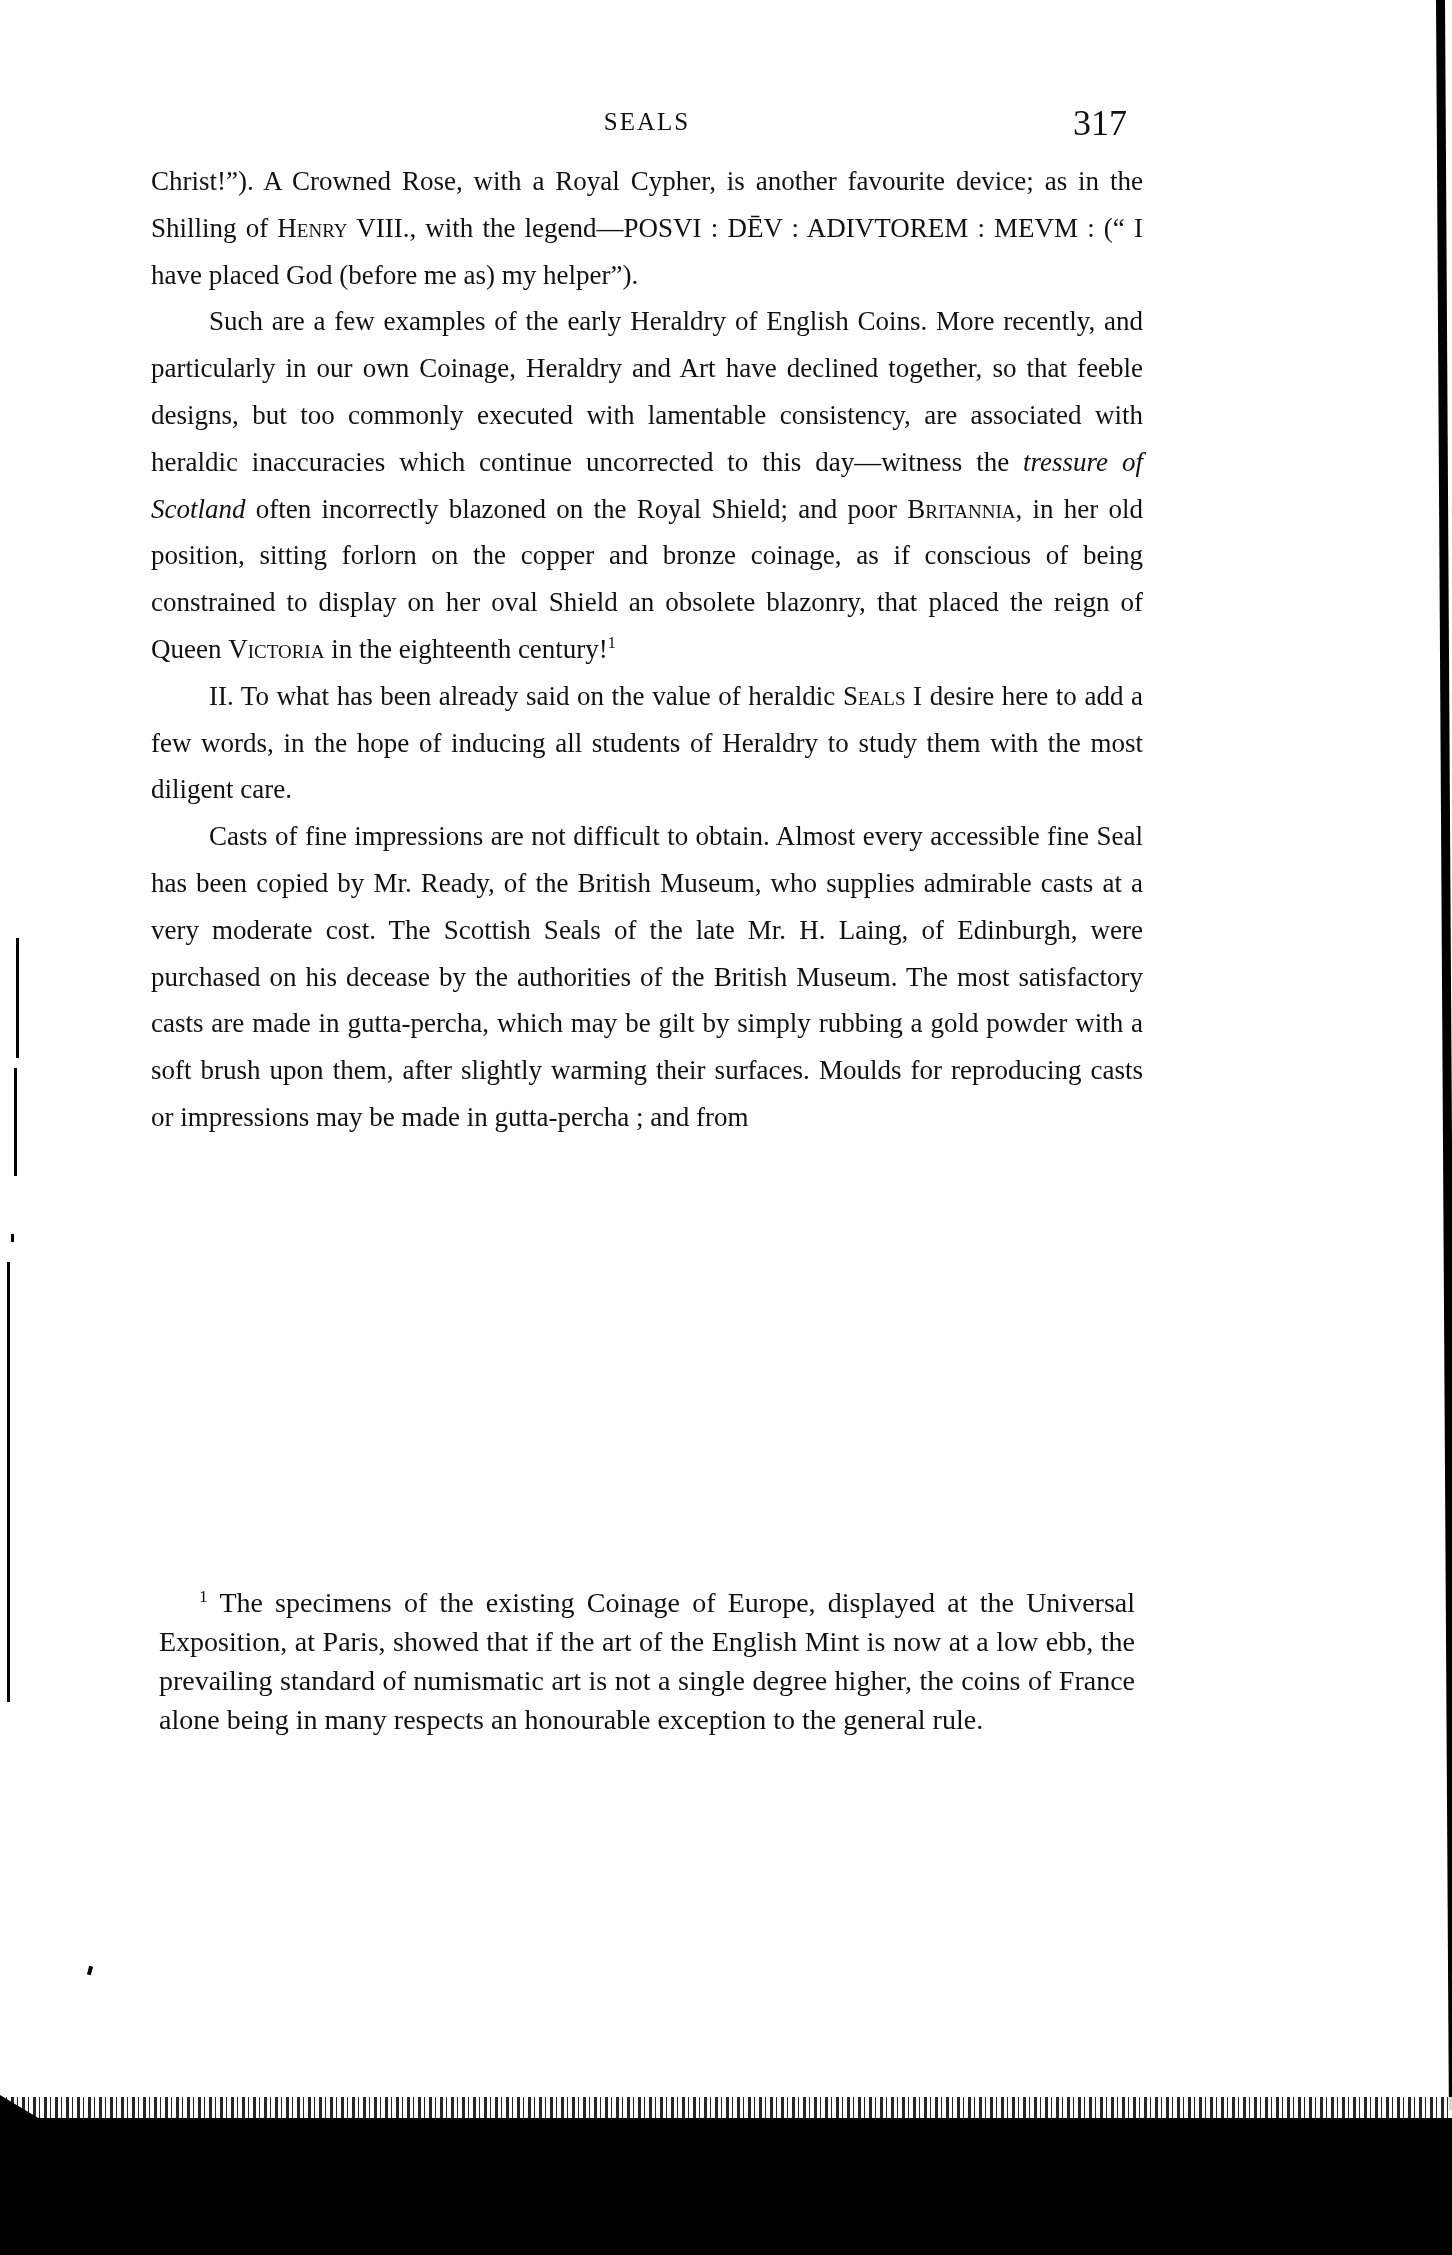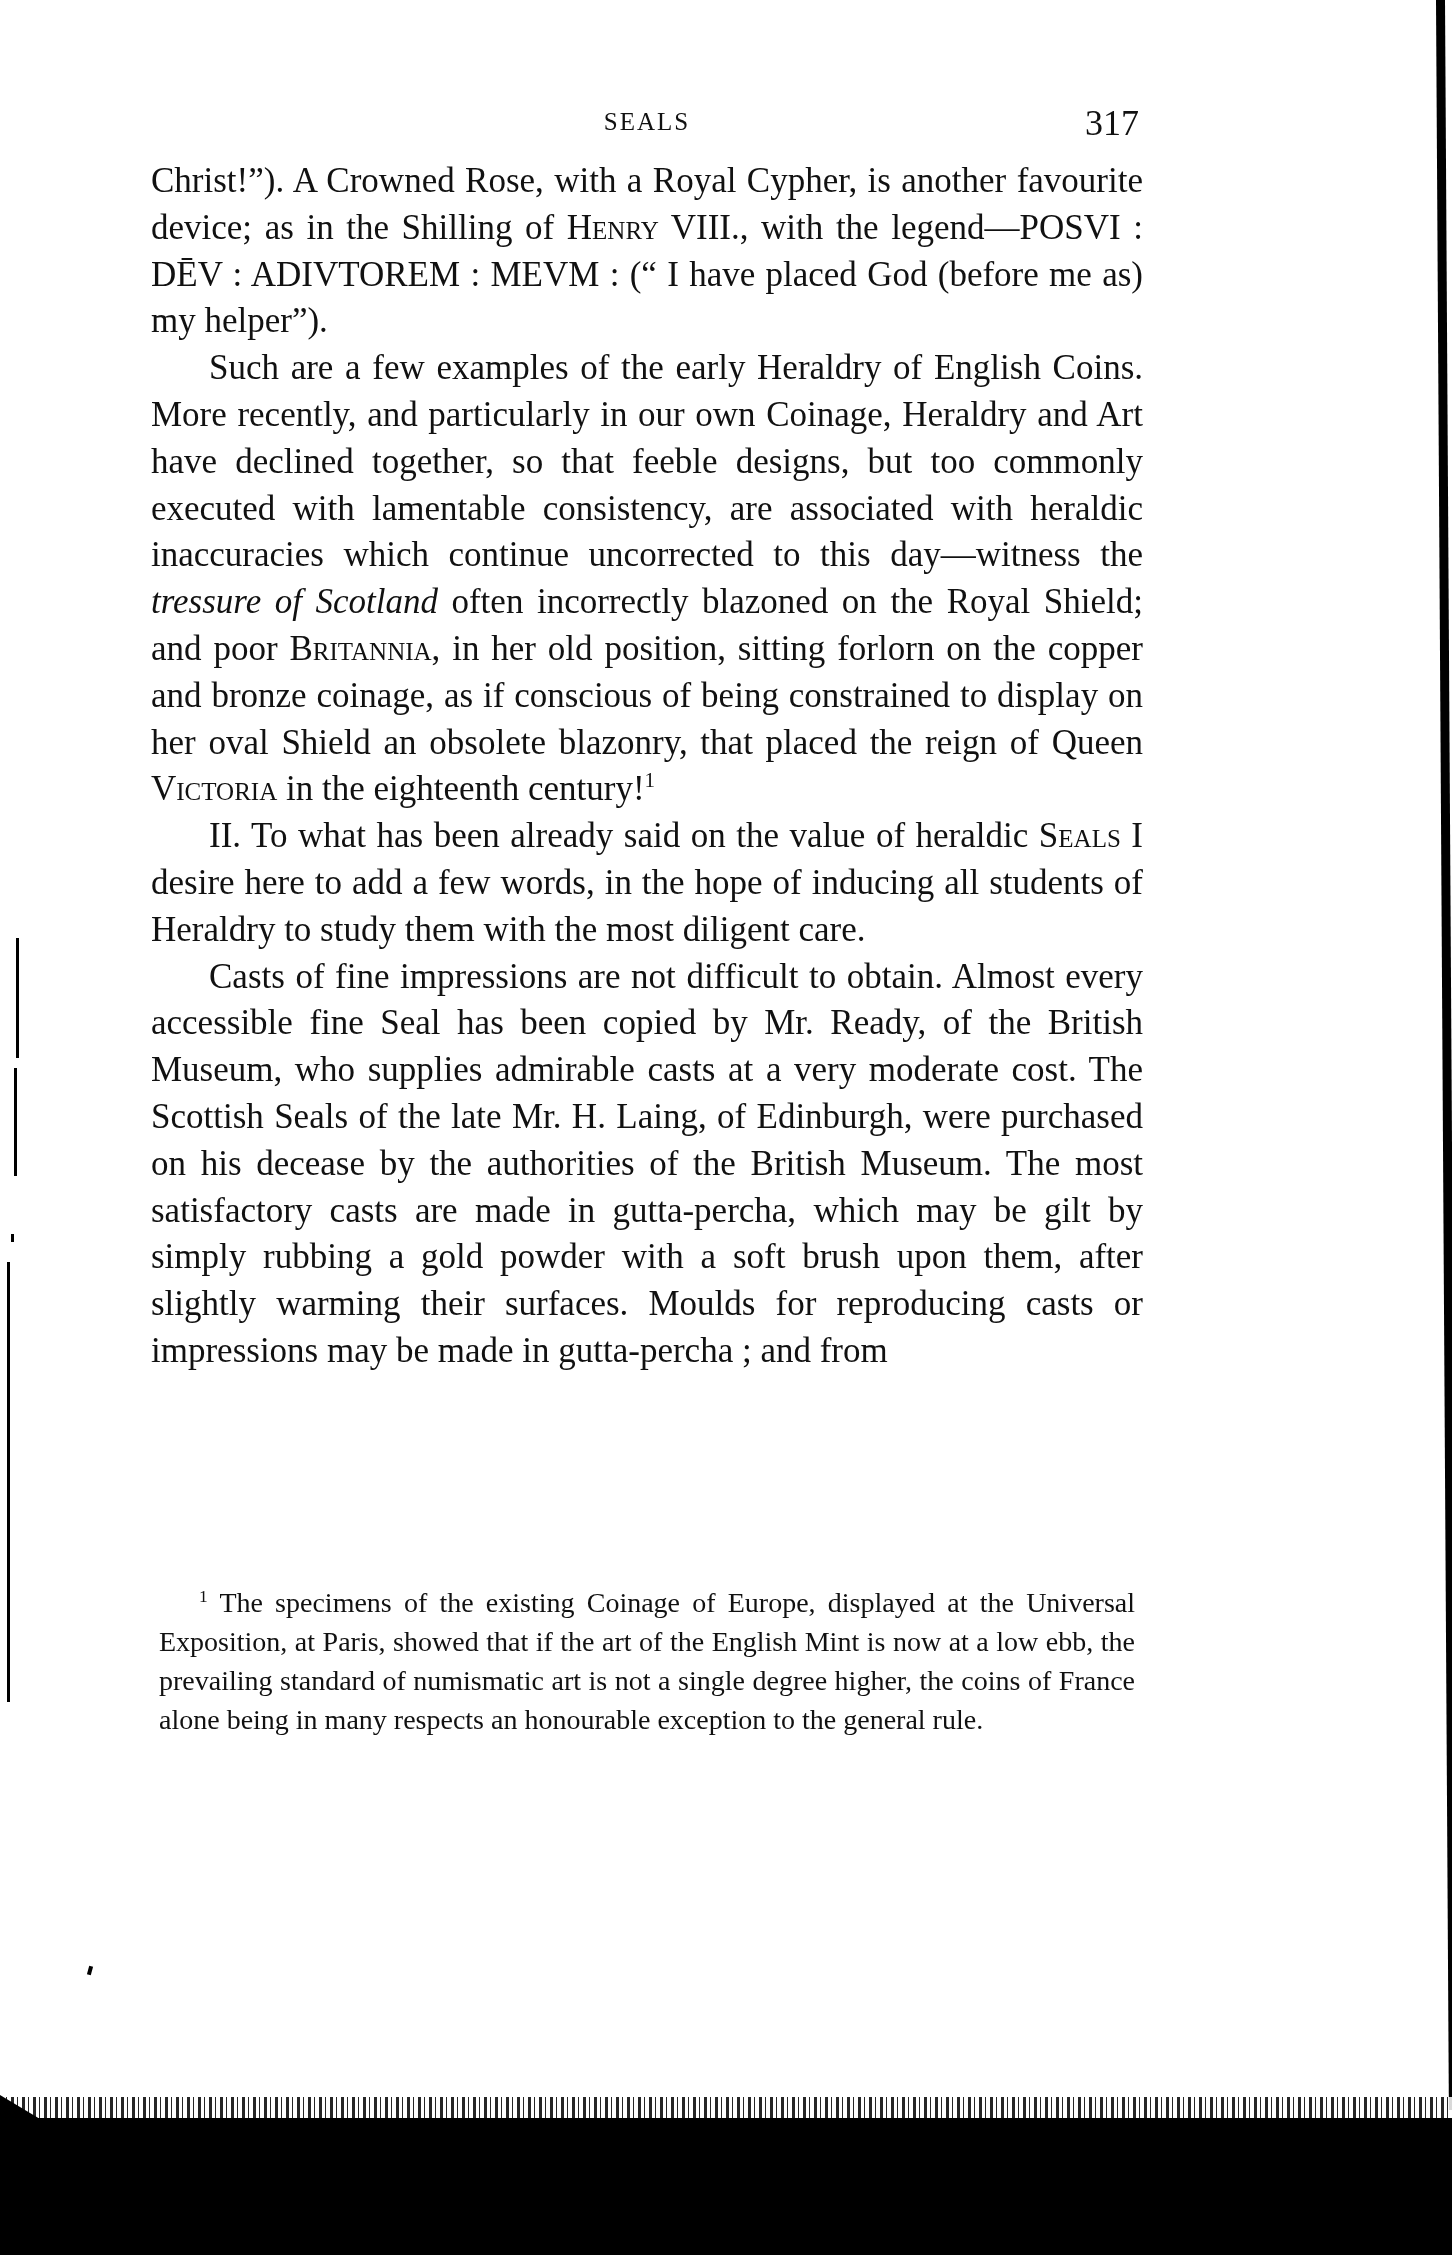--- a/index.html
+++ b/index.html
@@ -9,25 +9,25 @@
     font-family: "Liberation Serif", "DejaVu Serif", serif;
   }
   .header {
     position: absolute; left: 151px; width: 992px; top: 98px; height: 46px;
   }
   .running-title {
     position: absolute; left: 0; right: 0; text-align: center;
     font-size: 25px; letter-spacing: 2px; top: 10px;
   }
   .page-number {
-    position: absolute; right: 4px; top: 4px; font-size: 36px;
+    position: absolute; right: 16px; top: 4px; font-size: 36px;
   }
   .body-text {
     position: absolute; left: 151px; width: 992px; top: 158px;
-    font-size: 35px; line-height: 46.8px; text-align: justify;
+    font-size: 27px; line-height: 46.8px; text-align: justify;
   }
   .body-text p { margin: 0; }
   .body-text p.indent { text-indent: 58px; }
   .sc { font-variant: small-caps; }
   .it { font-style: italic; }
   sup { font-size: 60%; line-height: 0; vertical-align: super; }
   .footnotes {
     position: absolute; left: 151px; width: 992px; top: 1575px;
     font-size: 28px; line-height: 39px; text-align: justify;
   }

